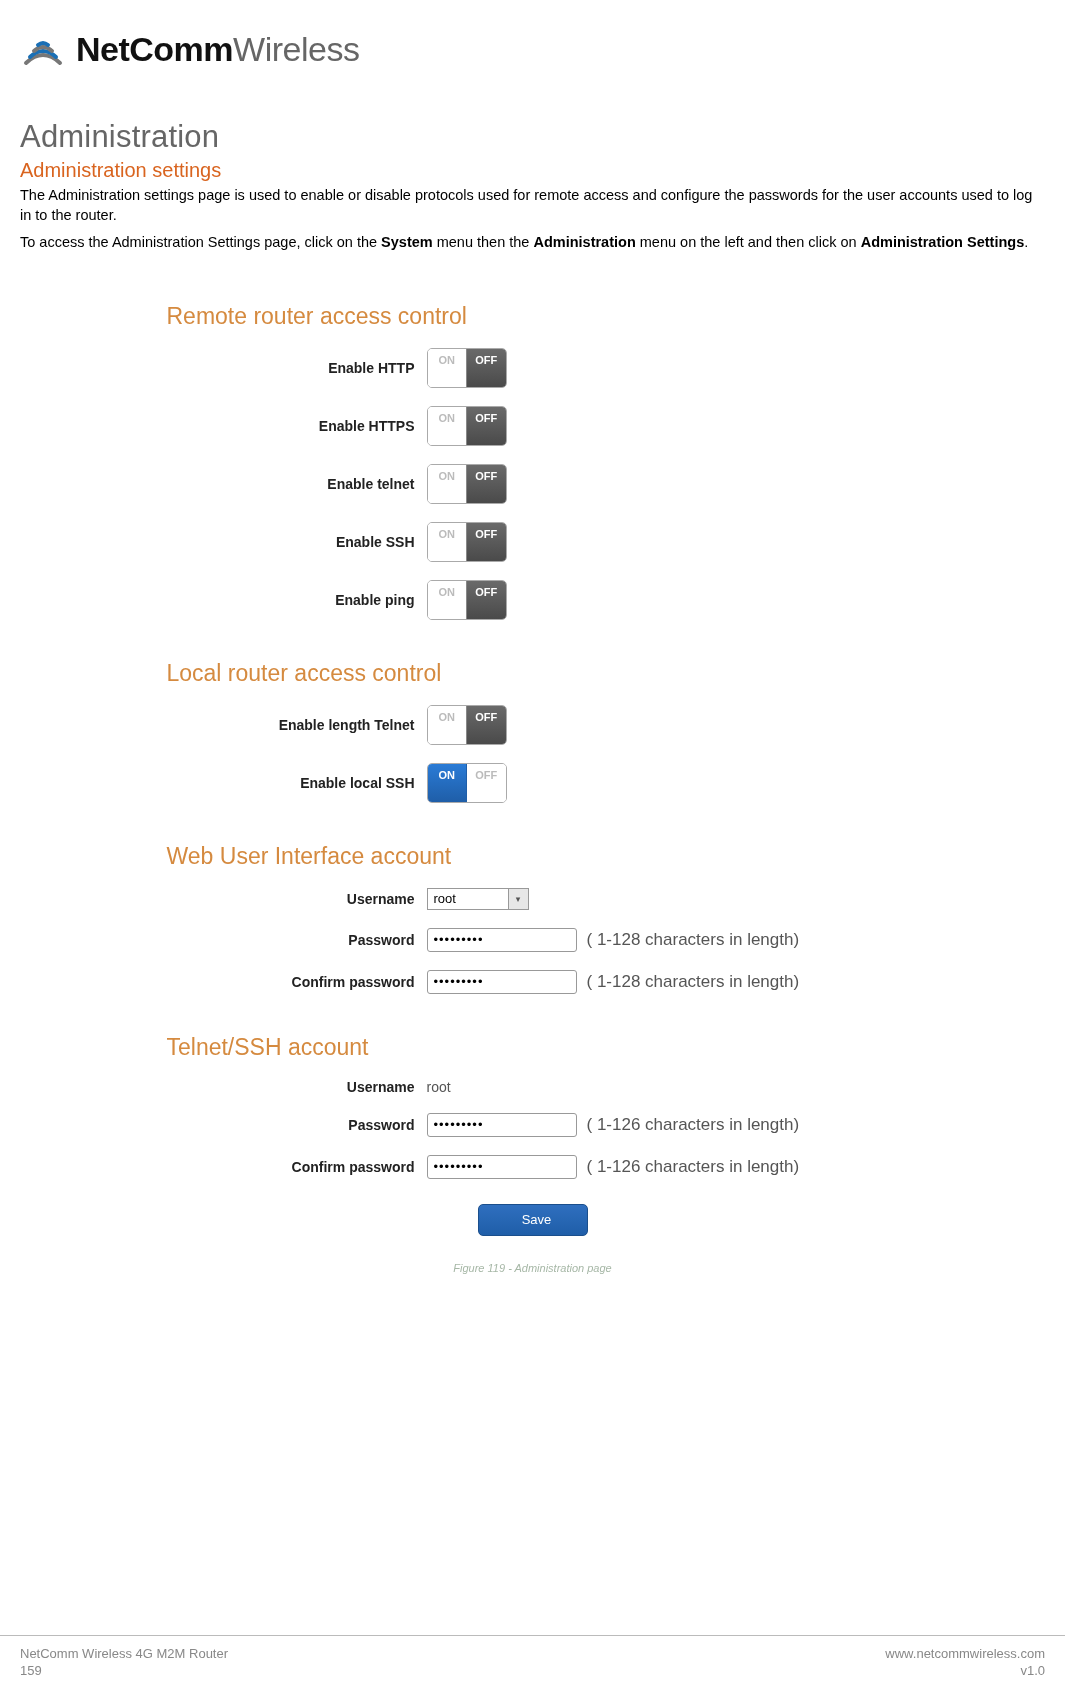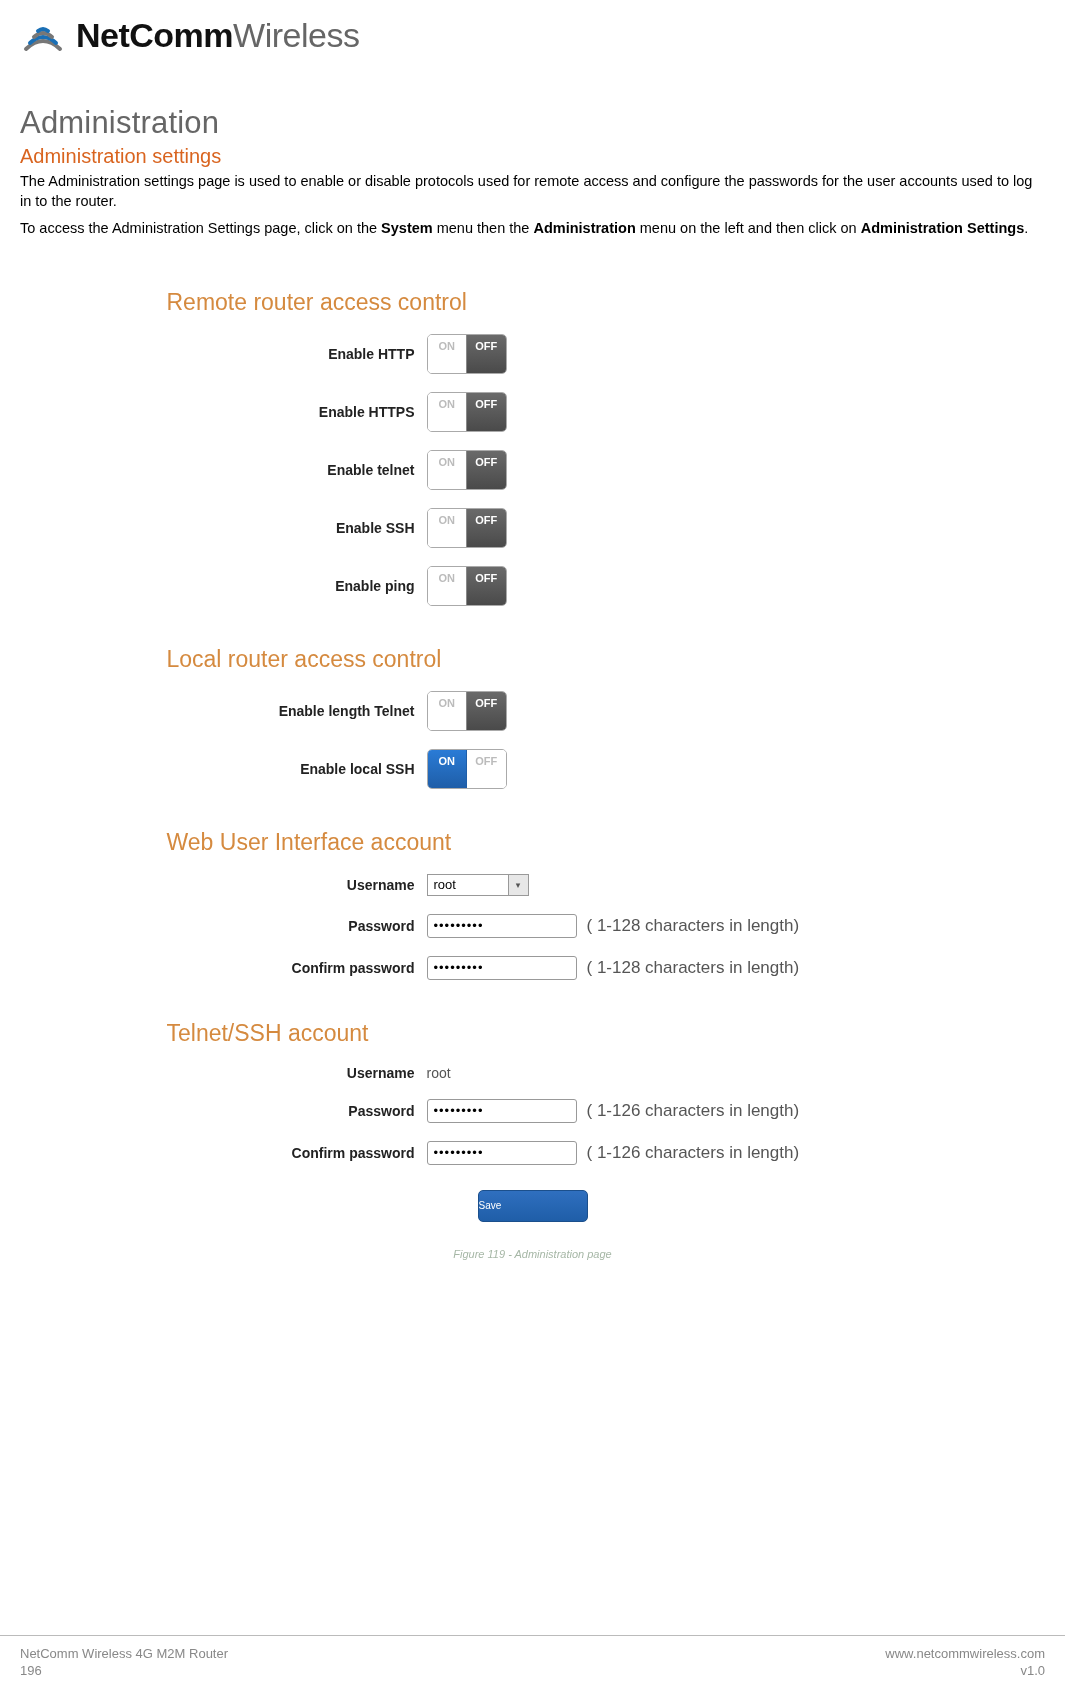--- a/index.html
+++ b/index.html
@@ -11,20 +11,21 @@
     width: 1065px;
     height: 1696px;
     position: relative;
     color: #000;
   }
   .page {
     width: 100%;
     min-height: 1630px;
     padding: 10px 20px 0 20px;
     position: relative;
+    margin-top: 14px;
   }
   
   .logo-row {
     display: flex;
     align-items: center;
     gap: 10px;
     margin-top: 6px;
   }
   .logo-icon svg { display: block; }
   .logo-text {
@@ -168,22 +169,24 @@
   }
   .save-btn {
     display: block;
     margin: 25px auto 0 auto;
     width: 110px;
     height: 32px;
     background: linear-gradient(#2f6fbf,#1f5ea8);
     color: #fff;
     border: 1px solid #1b4f8c;
     border-radius: 5px;
-    font-size: 10px;
+    font-size: 13px;
     line-height: 30px;
+    text-align: center;
+    padding-left: 8px;
   }
   .figure-caption {
     text-align: center;
     font-style: italic;
     font-size: 11px;
     color: #a6b7a6;
     margin-top: 6px;
   }
   
   .footer {
@@ -370,19 +373,19 @@
 
     <div class="save-btn">Save</div>
   </div>
 
   <div class="figure-caption">Figure 119 - Administration page</div>
 </div>
 
 <div class="footer">
   <div class="left">
     <div>NetComm Wireless 4G M2M Router</div>
-    <div>196</div>
+    <div>159</div>
   </div>
   <div class="right">
     <div>www.netcommwireless.com</div>
     <div>v1.0</div>
   </div>
 </div>
 
 </body></html>

